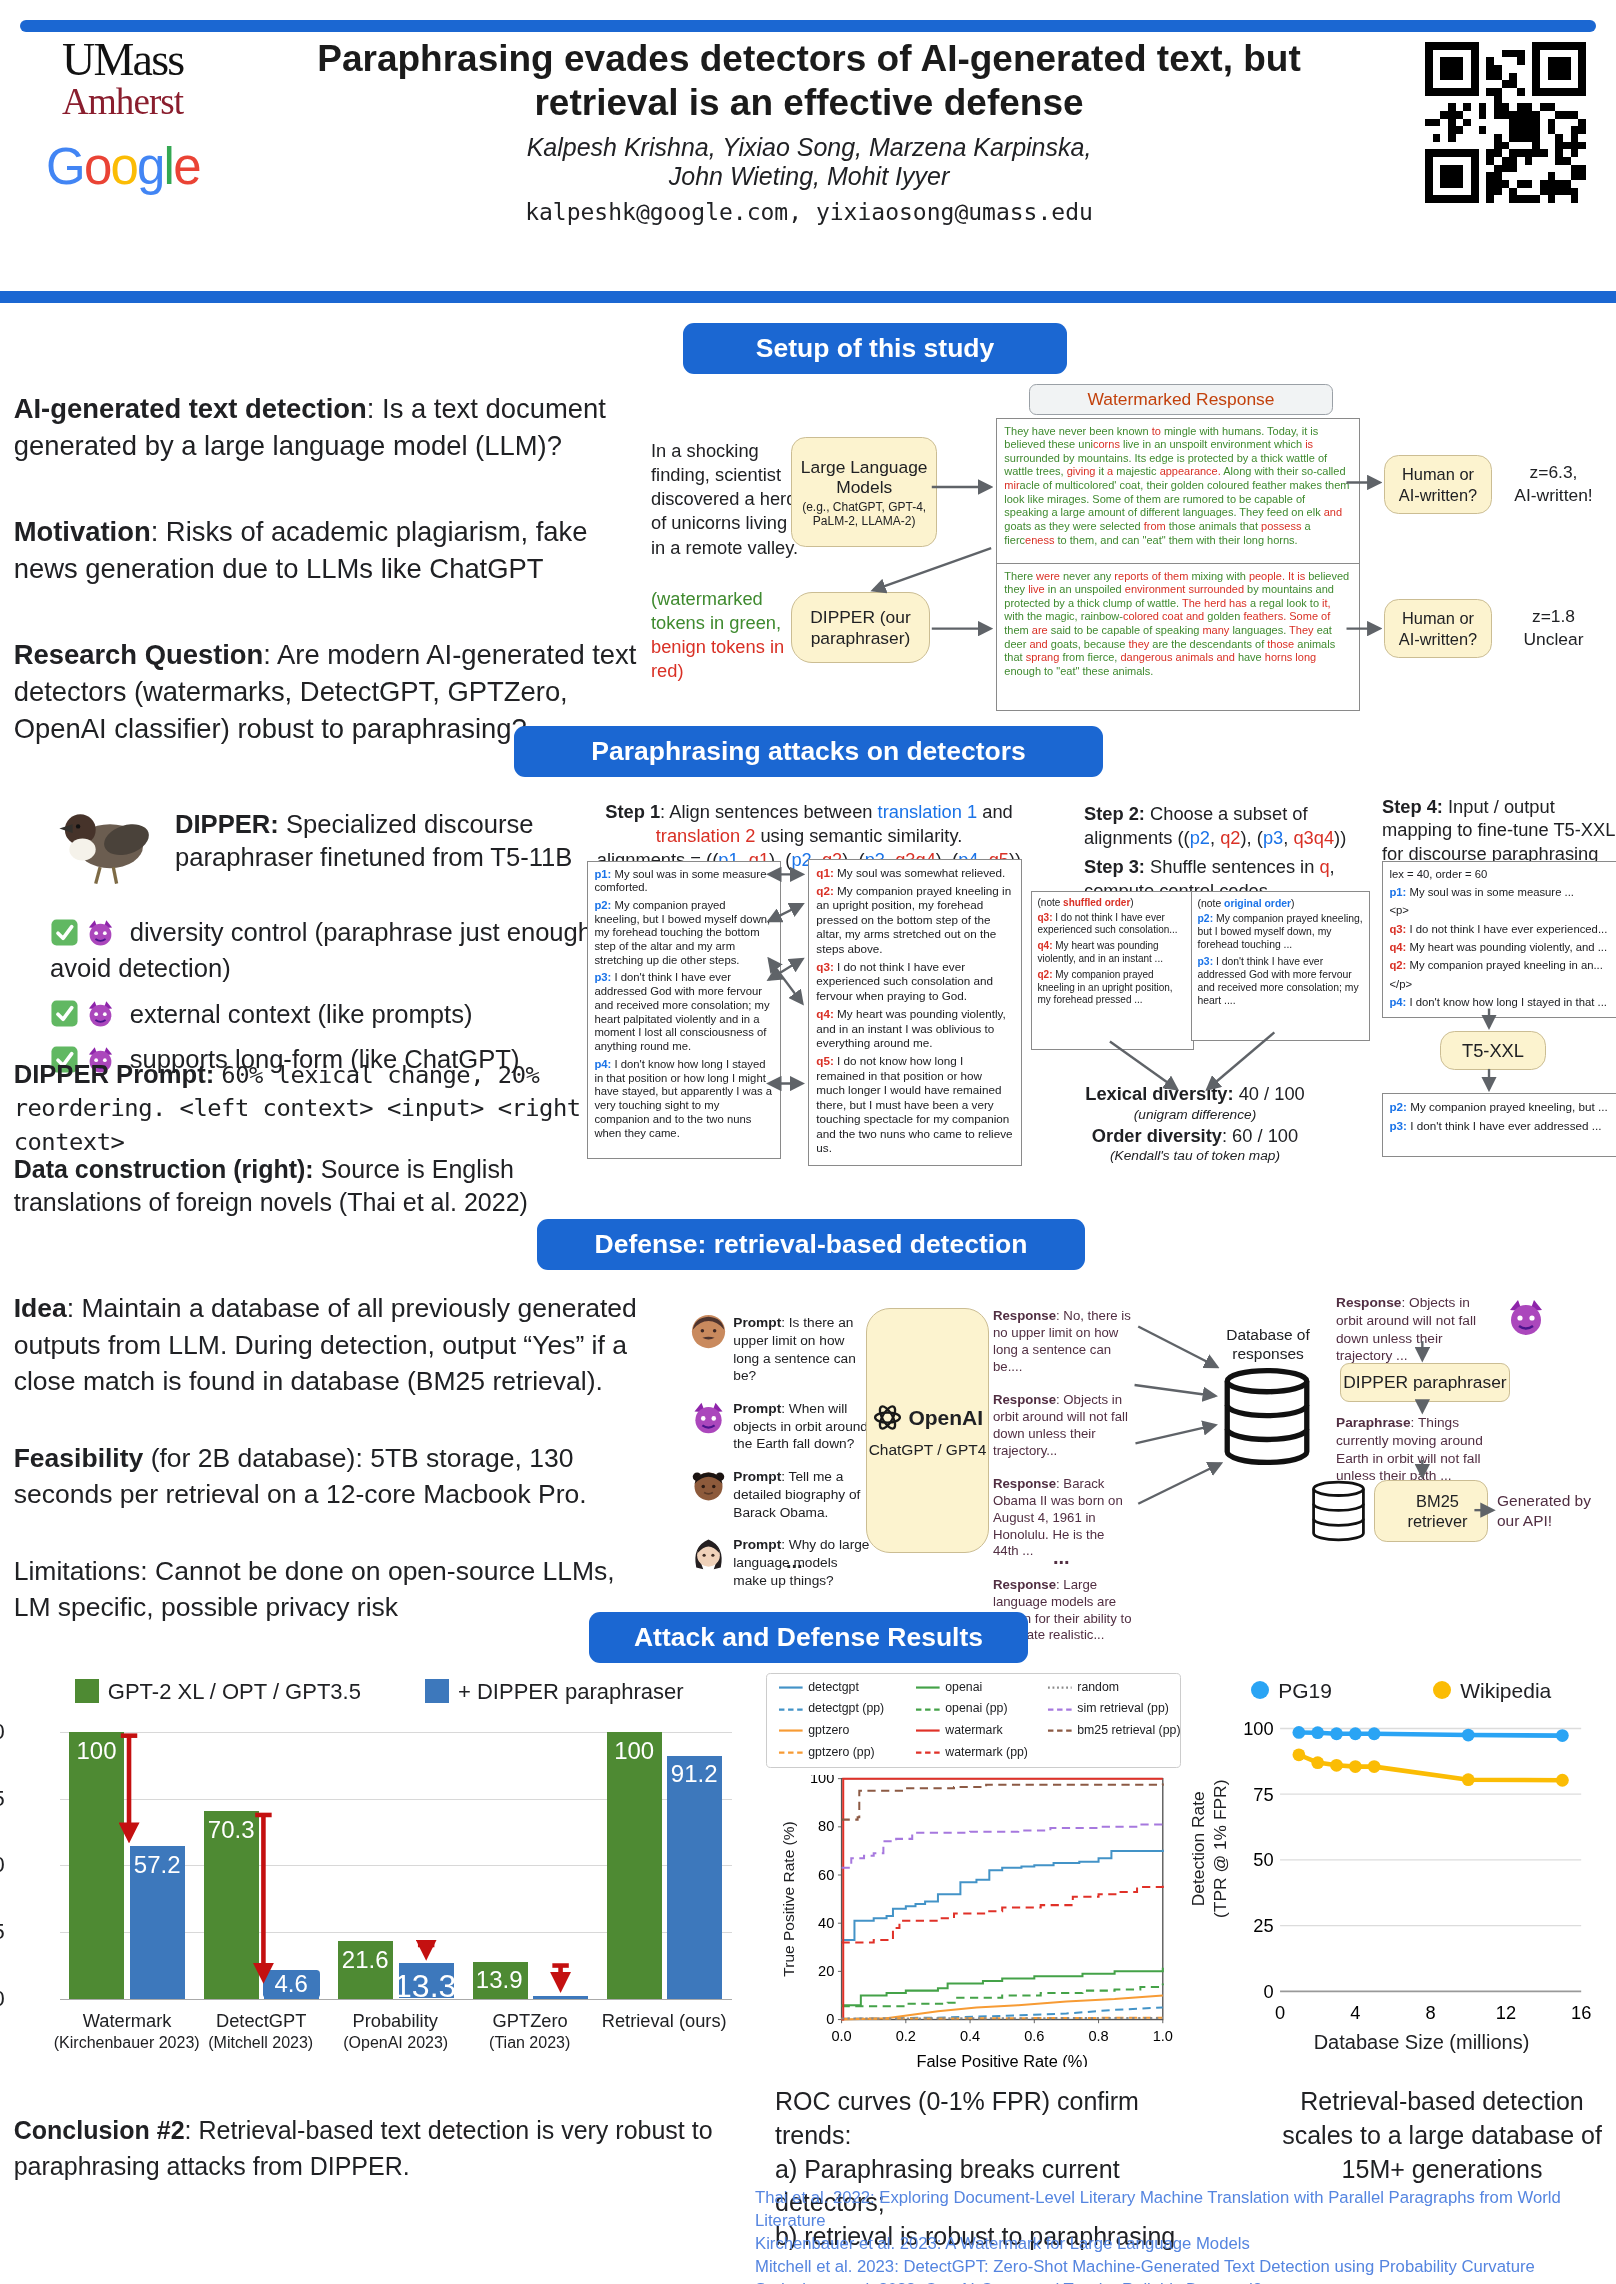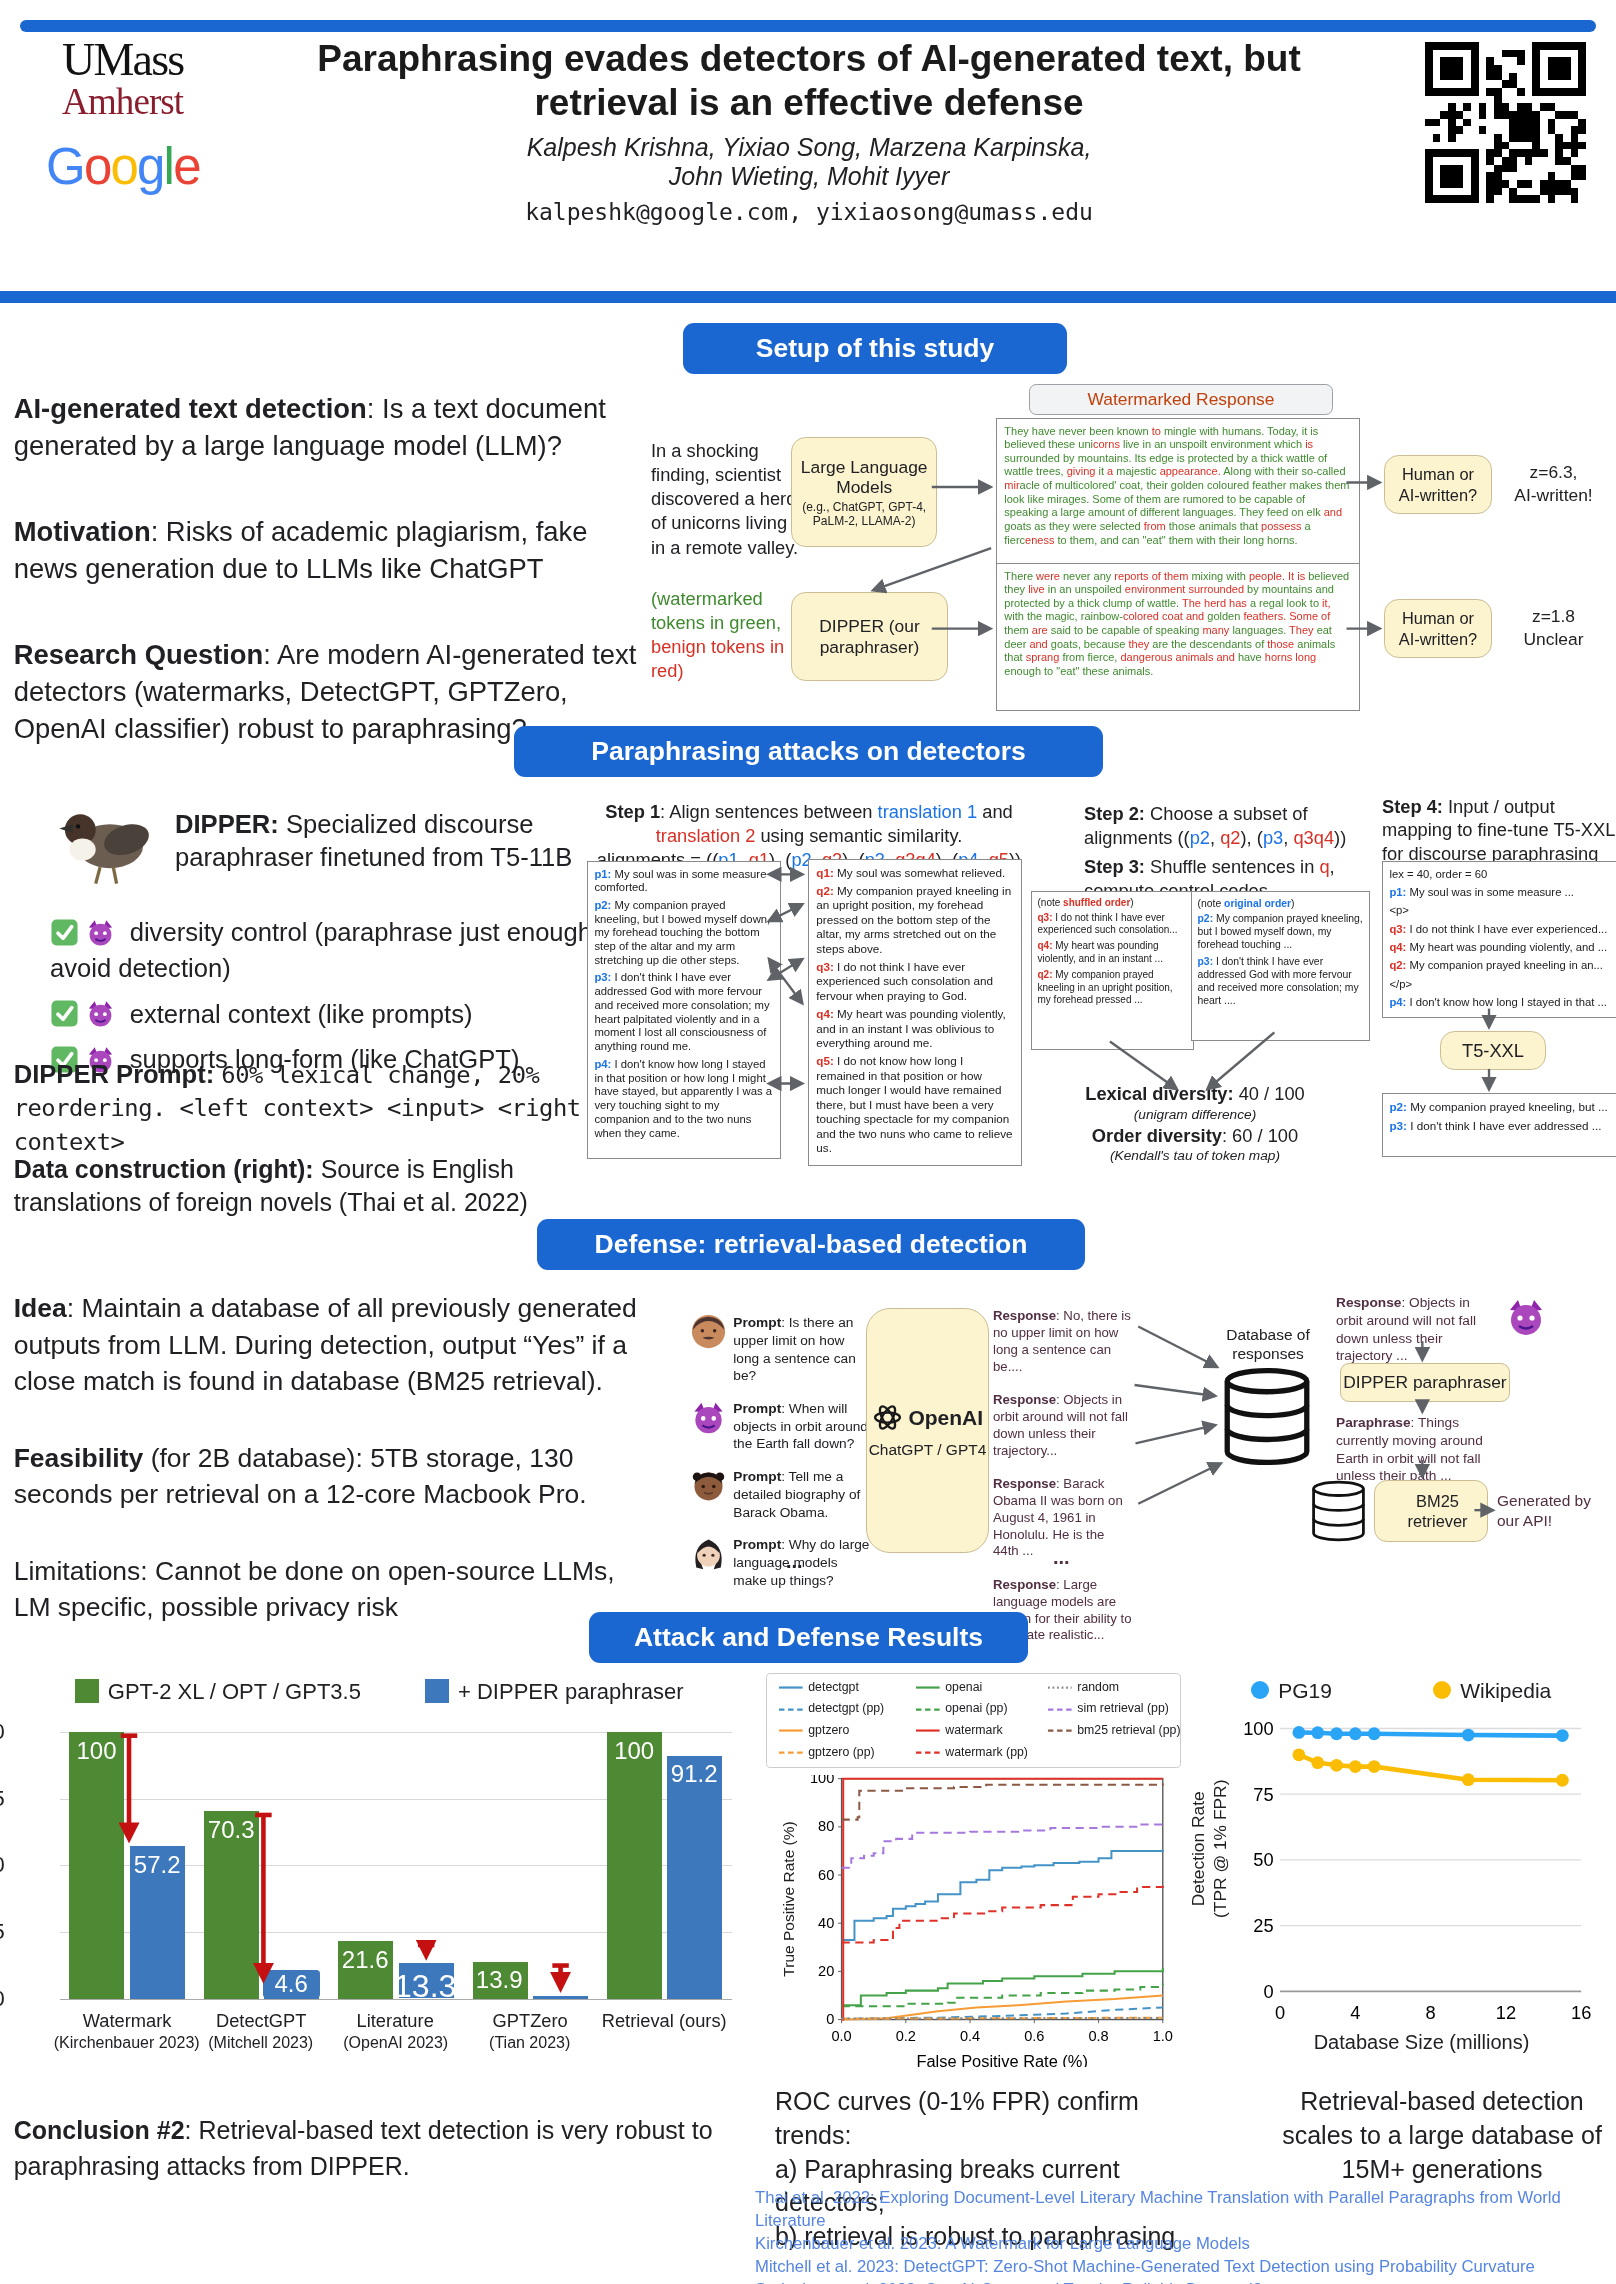--- a/index.html
+++ b/index.html
@@ -194,21 +194,21 @@
 
   <div class="abs" style="left:651px;top:439px;width:154px;font-size:18.3px;line-height:1.32;">In a shocking finding, scientist discovered a herd of unicorns living in a remote valley.</div>
 
   <div class="abs cream" style="left:791px;top:437px;width:137px;height:101px;padding:3.7px;">
     <div style="font-size:17.4px;line-height:1.15;">Large Language Models</div>
     <div style="font-size:12px;margin-top:2.7px;">(e.g., ChatGPT, GPT-4, PaLM-2, LLAMA-2)</div>
   </div>
 
   <div class="abs" style="left:651px;top:587px;width:155px;font-size:18.3px;line-height:1.32;"><span style="color: rgb(63, 138, 47);">(watermarked tokens in green, </span><span style="color: rgb(217, 48, 37);">benign tokens in red)</span></div>
 
-  <div class="abs cream" style="left:791px;top:592px;width:137px;height:69px;padding:9px;">
+  <div class="abs cream" style="left:791px;top:592px;width:137px;height:69px;padding:0;border-radius:21px;">
     <div style="font-size:17.4px;line-height:1.2;">DIPPER (our paraphraser)</div>
   </div>
 
   <div class="abs gray-label" style="left:1029px;top:384px;width:302px;height:29px;font-size:17.4px;">
     <span>Watermarked Response</span>
   </div>
 
   <div class="abs bordered" style="left:996px;top:418px;width:347px;height:135px;padding:5.5px 7.3px;font-size:11px;line-height:1.24;"><span style="color: rgb(63, 138, 47);">They have never been known </span><span style="color: rgb(217, 48, 37);">to</span><span style="color: rgb(63, 138, 47);"> mingle with humans. Today, it is believed these uni</span><span style="color: rgb(217, 48, 37);">corns</span><span style="color: rgb(63, 138, 47);"> live in an unspoilt environment which </span><span style="color: rgb(217, 48, 37);">is</span><span style="color: rgb(63, 138, 47);"> surrounded by mountains. Its edge is protected by a thick wattle of wattle trees, </span><span style="color: rgb(217, 48, 37);">giving</span><span style="color: rgb(63, 138, 47);"> it </span><span style="color: rgb(217, 48, 37);">a</span><span style="color: rgb(63, 138, 47);"> majestic </span><span style="color: rgb(217, 48, 37);">appearance.</span><span style="color: rgb(63, 138, 47);"> Along with their so-called </span><span style="color: rgb(217, 48, 37);">mir</span><span style="color: rgb(63, 138, 47);">acle of multicolored' coat, their golden coloured feather makes them look like mirages. Some of them are rumored to be capable of speaking a large amount of different languages. They feed on elk </span><span style="color: rgb(217, 48, 37);">and</span><span style="color: rgb(63, 138, 47);"> goats as they were selected </span><span style="color: rgb(217, 48, 37);">from</span><span style="color: rgb(63, 138, 47);"> those animals that </span><span style="color: rgb(217, 48, 37);">possess</span><span style="color: rgb(63, 138, 47);"> a fierc</span><span style="color: rgb(217, 48, 37);">eness</span><span style="color: rgb(63, 138, 47);"> to them, and can "eat" them with their long horns.</span></div>
   <div class="abs bordered" style="left:996px;top:563px;width:347px;height:135px;padding:5.5px 7.3px;font-size:11px;line-height:1.24;"><span style="color: rgb(63, 138, 47);">There </span><span style="color: rgb(217, 48, 37);">were</span><span style="color: rgb(63, 138, 47);"> never any </span><span style="color: rgb(217, 48, 37);">reports of them</span><span style="color: rgb(63, 138, 47);"> mixing with </span><span style="color: rgb(217, 48, 37);">people. It is</span><span style="color: rgb(63, 138, 47);"> believed they </span><span style="color: rgb(217, 48, 37);">live</span><span style="color: rgb(63, 138, 47);"> in an unspoiled </span><span style="color: rgb(217, 48, 37);">environment surrounded</span><span style="color: rgb(63, 138, 47);"> by mountains and protected by a thick clump of wattle. </span><span style="color: rgb(217, 48, 37);">The herd has</span><span style="color: rgb(63, 138, 47);"> a regal look to </span><span style="color: rgb(217, 48, 37);">it,</span><span style="color: rgb(63, 138, 47);"> with the magic, rainbow-</span><span style="color: rgb(217, 48, 37);">colored coat and</span><span style="color: rgb(63, 138, 47);"> golden </span><span style="color: rgb(217, 48, 37);">feathers. Some of</span><span style="color: rgb(63, 138, 47);"> them </span><span style="color: rgb(217, 48, 37);">are</span><span style="color: rgb(63, 138, 47);"> said to be capable of speaking </span><span style="color: rgb(217, 48, 37);">many</span><span style="color: rgb(63, 138, 47);"> languages. </span><span style="color: rgb(217, 48, 37);">They</span><span style="color: rgb(63, 138, 47);"> eat deer </span><span style="color: rgb(217, 48, 37);">and</span><span style="color: rgb(63, 138, 47);"> goats, because </span><span style="color: rgb(217, 48, 37);">they</span><span style="color: rgb(63, 138, 47);"> are the descendants of </span><span style="color: rgb(217, 48, 37);">those</span><span style="color: rgb(63, 138, 47);"> animals that </span><span style="color: rgb(217, 48, 37);">sprang</span><span style="color: rgb(63, 138, 47);"> from fierce, </span><span style="color: rgb(217, 48, 37);">dangerous animals and</span><span style="color: rgb(63, 138, 47);"> have </span><span style="color: rgb(217, 48, 37);">horns long</span><span style="color: rgb(63, 138, 47);"> enough to "eat" these animals.</span></div>
 
@@ -497,21 +497,21 @@
         <div style="position: absolute; left: 144px; top: 79px; width: 55px; height: 188px; background: rgb(78, 138, 51);"></div>
         <div style="position: absolute; left: 137px; top: 84px; width: 69px; text-align: center; font-size: 24px; font-weight: 500; color: rgb(255, 255, 255);">70.3</div>
         <div style="position: absolute; left: 204px; top: 255px; width: 55px; height: 12.3px; background: rgb(61, 120, 188);"></div>
         <div style="position: absolute; top: 238px; text-align: center; font-size: 24px; font-weight: 500; color: rgb(255, 255, 255); background: rgb(61, 120, 188); border-radius: 3.7px; width: 57px; left: 203px;">4.6</div>
         <div style="position: absolute; left: 125px; top: 278px; width: 153px; text-align: center; font-size: 18.3px;">DetectGPT</div>
         <div style="position: absolute; left: 123px; top: 302px; width: 156px; text-align: center; font-size: 16px;">(Mitchell 2023)</div>
         <div style="position: absolute; left: 278px; top: 209px; width: 55px; height: 58px; background: rgb(78, 138, 51);"></div>
         <div style="position: absolute; left: 271px; top: 214px; width: 69px; text-align: center; font-size: 24px; font-weight: 500; color: rgb(255, 255, 255);">21.6</div>
         <div style="position: absolute; left: 339px; top: 231px; width: 55px; height: 35px; background: rgb(61, 120, 188);"></div>
         <div style="position: absolute; left: 331px; top: 236px; width: 69px; text-align: center; font-size: 32px; font-weight: 500; color: rgb(255, 255, 255);">13.3</div>
-        <div style="position: absolute; left: 259px; top: 278px; width: 153px; text-align: center; font-size: 18.3px;">Literature</div>
+        <div style="position: absolute; left: 259px; top: 278px; width: 153px; text-align: center; font-size: 18.3px;">Probability</div>
         <div style="position: absolute; left: 258px; top: 302px; width: 156px; text-align: center; font-size: 16px;">(OpenAI 2023)</div>
         <div style="position: absolute; left: 413px; top: 230px; width: 55px; height: 37px; background: rgb(78, 138, 51);"></div>
         <div style="position: absolute; left: 405px; top: 234px; width: 69px; text-align: center; font-size: 24px; font-weight: 500; color: rgb(255, 255, 255);">13.9</div>
         <div style="position: absolute; left: 473px; top: 264px; width: 55px; height: 3.2px; background: rgb(61, 120, 188);"></div>
         <div style="position: absolute; left: 394px; top: 278px; width: 153px; text-align: center; font-size: 18.3px;">GPTZero</div>
         <div style="position: absolute; left: 392px; top: 302px; width: 156px; text-align: center; font-size: 16px;">(Tian 2023)</div>
         <div style="position: absolute; left: 547px; top: 0px; width: 55px; height: 267px; background: rgb(78, 138, 51);"></div>
         <div style="position: absolute; left: 540px; top: 4.6px; width: 69px; text-align: center; font-size: 24px; font-weight: 500; color: rgb(255, 255, 255);">100</div>
         <div style="position: absolute; left: 607px; top: 23.5px; width: 55px; height: 243px; background: rgb(61, 120, 188);"></div>
         <div style="position: absolute; left: 600px; top: 28px; width: 69px; text-align: center; font-size: 24px; font-weight: 500; color: rgb(255, 255, 255);">91.2</div>

